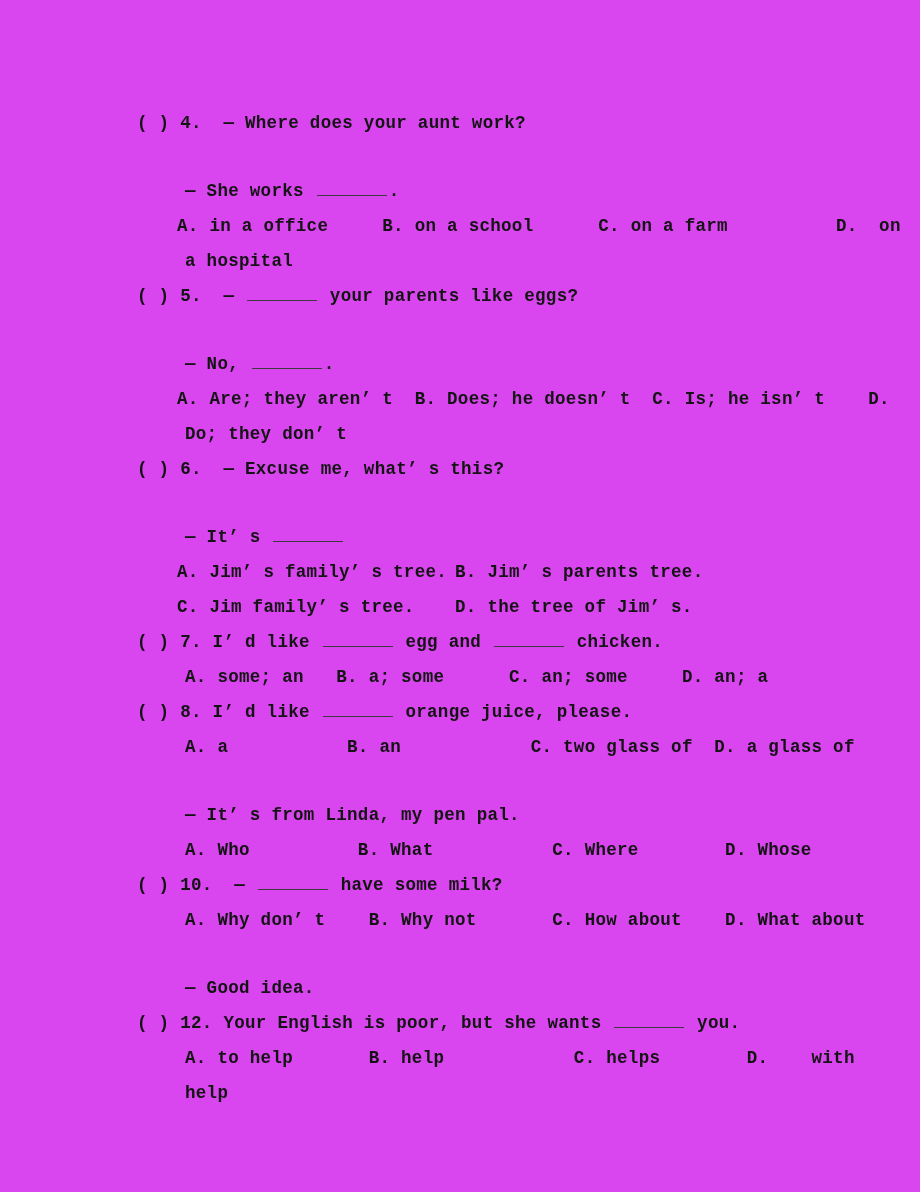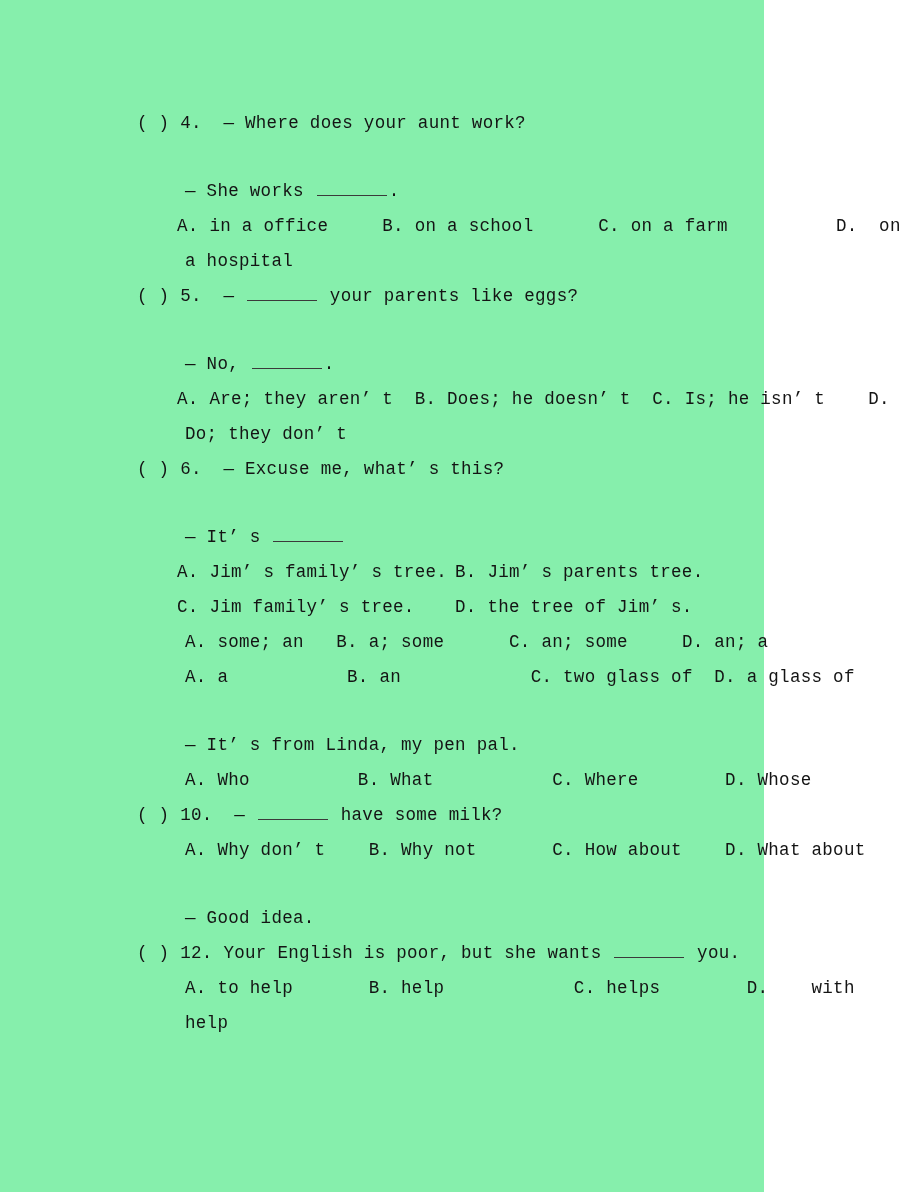--- a/index.html
+++ b/index.html
@@ -13,23 +13,24 @@
     height: 1192px;
     position: relative;
     font-family: "Liberation Serif", "DejaVu Serif", serif;
     color: #1a1a1a;
     overflow: hidden;
   }
   .page {
     position: absolute;
     left: 0;
     top: 0;
-    width: 764px;
+    width: 920px;
     height: 1192px;
-    background: #86efac;
+    background: #d946ef;
+    font-weight: bold;
   }
   .content {
     position: absolute;
     left: 137px;
     top: 106px;
     width: 660px;
   }
 
   
   .line {
@@ -72,22 +73,24 @@
     <div class="line q"><span>( ) 5.  — </span><span class="blank"></span><span> your parents like eggs?</span></div>
     <div class="line cont"><span>— No, </span><span class="blank"></span><span>.</span></div>
     <div class="line opts"><span>A. Are; they aren’ t  B. Does; he doesn’ t  C. Is; he isn’ t    D.</span></div>
     <div class="line wrap"><span>Do; they don’ t</span></div>
 
     <div class="line q"><span>( ) 6.  — Excuse me, what’ s this?</span></div>
     <div class="line cont"><span>— It’ s </span><span class="blank"></span></div>
     <div class="line opts"><span class="optcol" style="display:inline-block;width:278px">A. Jim’ s family’ s tree.</span><span class="optcol">B. Jim’ s parents tree.</span></div>
     <div class="line opts"><span class="optcol" style="display:inline-block;width:278px">C. Jim family’ s tree.</span><span class="optcol">D. the tree of Jim’ s.</span></div>
 
+    <div class="line q"><span>( ) 7. I’ d like </span><span class="blank"></span><span> egg and </span><span class="blank"></span><span> chicken.</span></div>
     <div class="line opts-alt"><span>A. some; an   B. a; some      C. an; some     D. an; a</span></div>
 
+    <div class="line q"><span>( ) 8. I’ d like </span><span class="blank"></span><span> orange juice, please.</span></div>
     <div class="line opts-alt"><span>A. a           B. an            C. two glass of  D. a glass of</span></div>
 
     <div class="line cont"><span>— It’ s from Linda, my pen pal.</span></div>
     <div class="line opts-alt"><span>A. Who          B. What           C. Where        D. Whose</span></div>
 
     <div class="line q"><span>( ) 10.  — </span><span class="blank"></span><span> have some milk?</span></div>
     <div class="line opts-alt"><span>A. Why don’ t    B. Why not       C. How about    D. What about</span></div>
     <div class="line cont"><span>— Good idea.</span></div>
 
 

